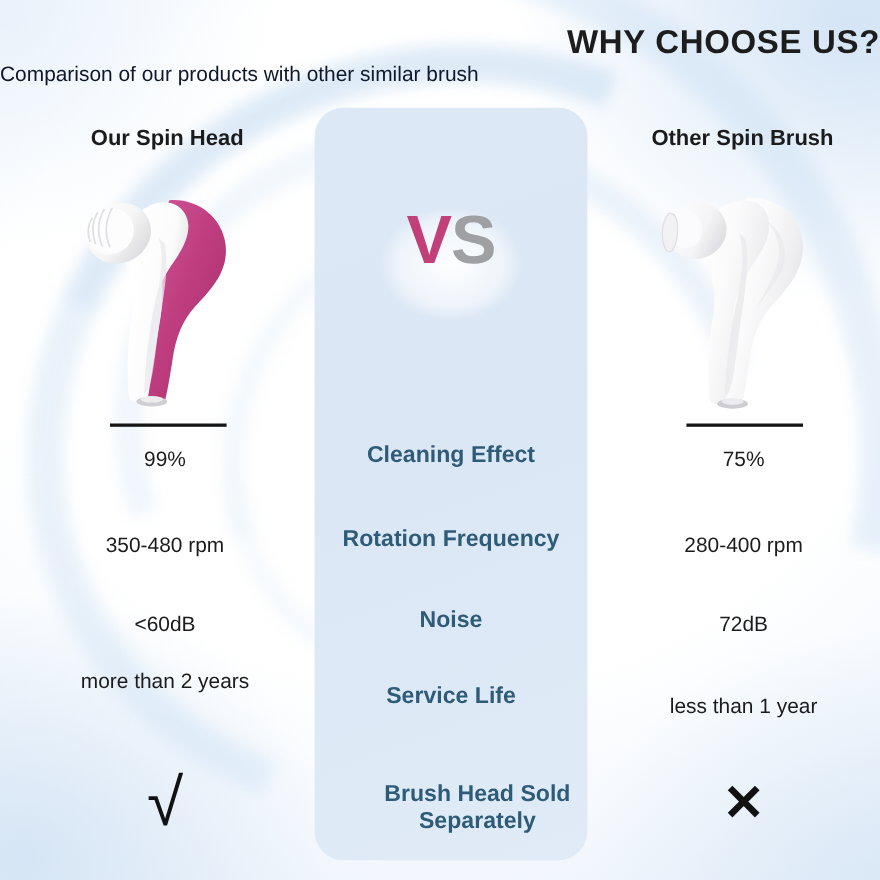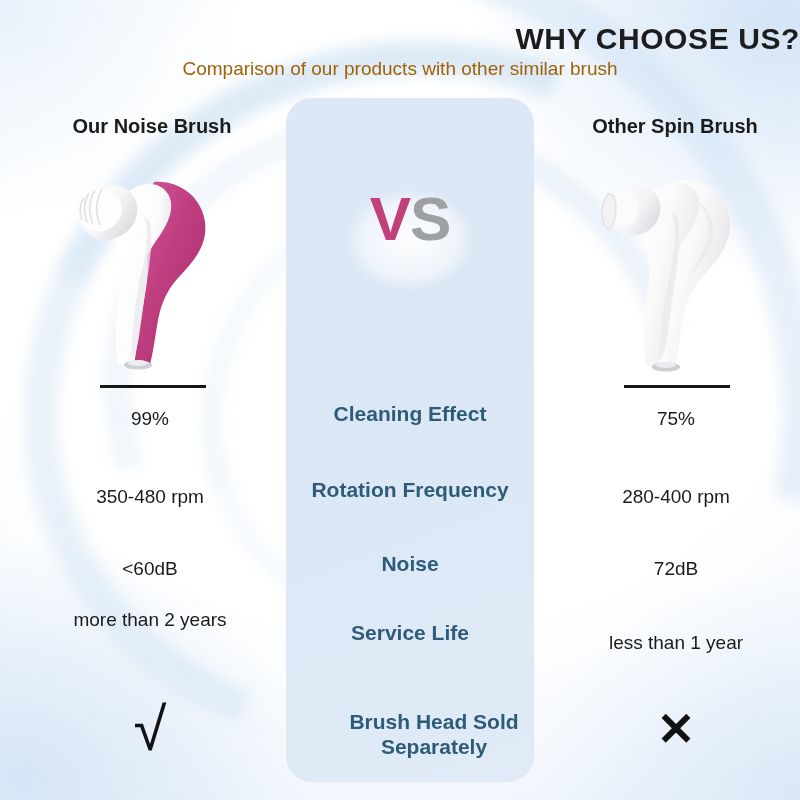--- a/index.html
+++ b/index.html
@@ -50,22 +50,21 @@
   #page { position:absolute; inset:0; z-index:2; }
 
   .title {
     position:absolute; left:0; right:0; top:22px;
     text-align:right;
     font-size:30px; font-weight:bold; letter-spacing:0.6px;
     color:#1d1d1d;
   }
   .subtitle {
     position:absolute; left:0; right:0; top:58px;
-    text-align:center;
-    font-size:19px; font-weight:normal; color:#a16207;
+    font-size:19px; font-weight:normal; color:#0f172a;
   }
 
   
   .vs-panel {
     position:absolute; left:286px; top:98px; width:248px; height:684px;
     background:linear-gradient(160deg,#dde8f6 0%, #dbe7f5 45%, #e0ebf7 100%);
     border-radius:26px;
   }
 
   
@@ -137,21 +136,21 @@
   <div class="subtitle">Comparison of our products with other similar brush</div>
 
   <div class="vs-panel"></div>
 
   <div class="vs-badge">
     <span class="vs-text">
       <span class="vs-v">V</span><span class="vs-s">S</span>
     </span>
   </div>
 
-  <div class="col-head left">Our Noise Brush</div>
+  <div class="col-head left">Our Spin Head</div>
   <div class="col-head right">Other Spin Brush</div>
 
   <div class="product" style="left:62px; top:160px;">
     <svg width="180" height="215" viewBox="0 0 180 215">
       <defs>
         <linearGradient id="whiteBodyA" x1="0" y1="0" x2="1" y2="0.4">
           <stop offset="0%" stop-color="#f2f2f3"></stop>
           <stop offset="30%" stop-color="#ffffff"></stop>
           <stop offset="75%" stop-color="#fbfbfc"></stop>
           <stop offset="100%" stop-color="#e3e3e6"></stop>

